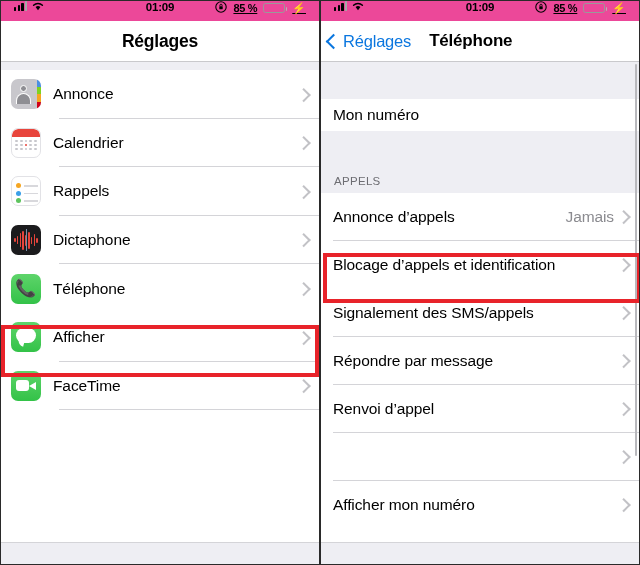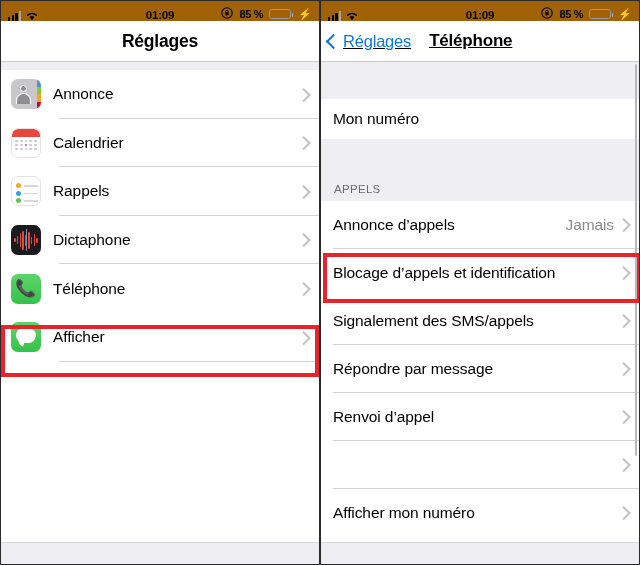--- a/index.html
+++ b/index.html
@@ -32,41 +32,42 @@
     left: 318px; top: 0;
     width: 2px; height: 563px;
     background: #2a2a2a;
     z-index: 40;
   }
 
   
   .statusbar {
     position: relative;
     height: 20px;
-    background: #a16207;
+    background: #ec4899;
     display: flex;
-    align-items: flex-end;
-    padding: 0 7px;
+    align-items: flex-start;
+    padding: 0 13px;
     box-sizing: border-box;
     font-size: 11.5px;
     font-weight: bold;
     color: #000;
   }
   .sb-left { display: flex; align-items: center; gap: 5px; }
   .sb-center {
     position: absolute; left: 0; right: 0;
     text-align: center;
     font-size: 11.5px; font-weight: bold;
     letter-spacing: -0.2px;
     pointer-events: none;
   }
   .sb-right {
     margin-left: auto;
     display: flex; align-items: center; gap: 6px;
     z-index: 2;
+    text-decoration: underline;
   }
   .signal { display: flex; align-items: flex-end; gap: 1.2px; height: 9px; }
   .signal i { display: block; width: 2.4px; background: #000; border-radius: 0.4px; }
   .signal i:nth-child(1){ height: 4px; }
   .signal i:nth-child(2){ height: 6px; }
   .signal i:nth-child(3){ height: 8px; }
   .signal i:nth-child(4){ height: 9.5px; background: #a8a8a8; }
   .wifi { width: 12px; height: 10px; position: relative; }
   .battery-pct { font-size: 11px; font-weight: bold; letter-spacing: -0.3px; }
   .battery {
@@ -94,21 +95,20 @@
 
   
   .navbar {
     position: relative;
     height: 41px;
     background: #ffffff;
     display: flex;
     align-items: center;
     border-bottom: 1px solid #c9c9cc;
     box-sizing: border-box;
-    text-decoration: underline;
   }
   .nav-title-center {
     position: absolute; left: 0; right: 0;
     text-align: center;
     font-size: 17.5px; font-weight: bold;
     color: #000;
     letter-spacing: -0.2px;
   }
   .nav-back {
     display: flex; align-items: center;
@@ -440,20 +440,29 @@
       <div class="row">
         <span class="row-icon ic-msg">
           <i class="tail"></i>
             <i class="bub"></i>
         </span>
         <span class="row-label">Afficher</span>
         <span class="chev"></span>
         <span class="divider"></span>
       </div>
 
+      <div class="row">
+        <span class="row-icon ic-ft">
+          <i class="cam"></i>
+            <i class="lens"></i>
+        </span>
+        <span class="row-label">FaceTime</span>
+        <span class="chev"></span>
+        <span class="divider"></span>
+      </div>
 
 
     </div>
 
     <div class="bottom-bar"></div>
   </div>
 
   <div class="panel-divider"></div>
 
   <div class="panel panel-right">
@@ -492,21 +501,21 @@
       <div class="nav-back">
         <span class="back-chevron"></span>
         <span>Réglages</span>
       </div>
       <div class="nav-title-inline">Téléphone</div>
     </div>
 
     <div class="list-scroll">
       <div class="plain-gap" style="height:37px"></div>
 
-      <div class="row r-row nodiv" style="height:40px">
+      <div class="row r-row nodiv" style="height:32px">
         <span class="row-label">Mon numéro</span>
       </div>
 
       <div class="section-head">APPELS</div>
 
       <div class="row r-row">
         <span class="row-label">Annonce d’appels</span>
         <span class="row-value">Jamais</span>
         <span class="chev"></span>
         <span class="divider"></span>

